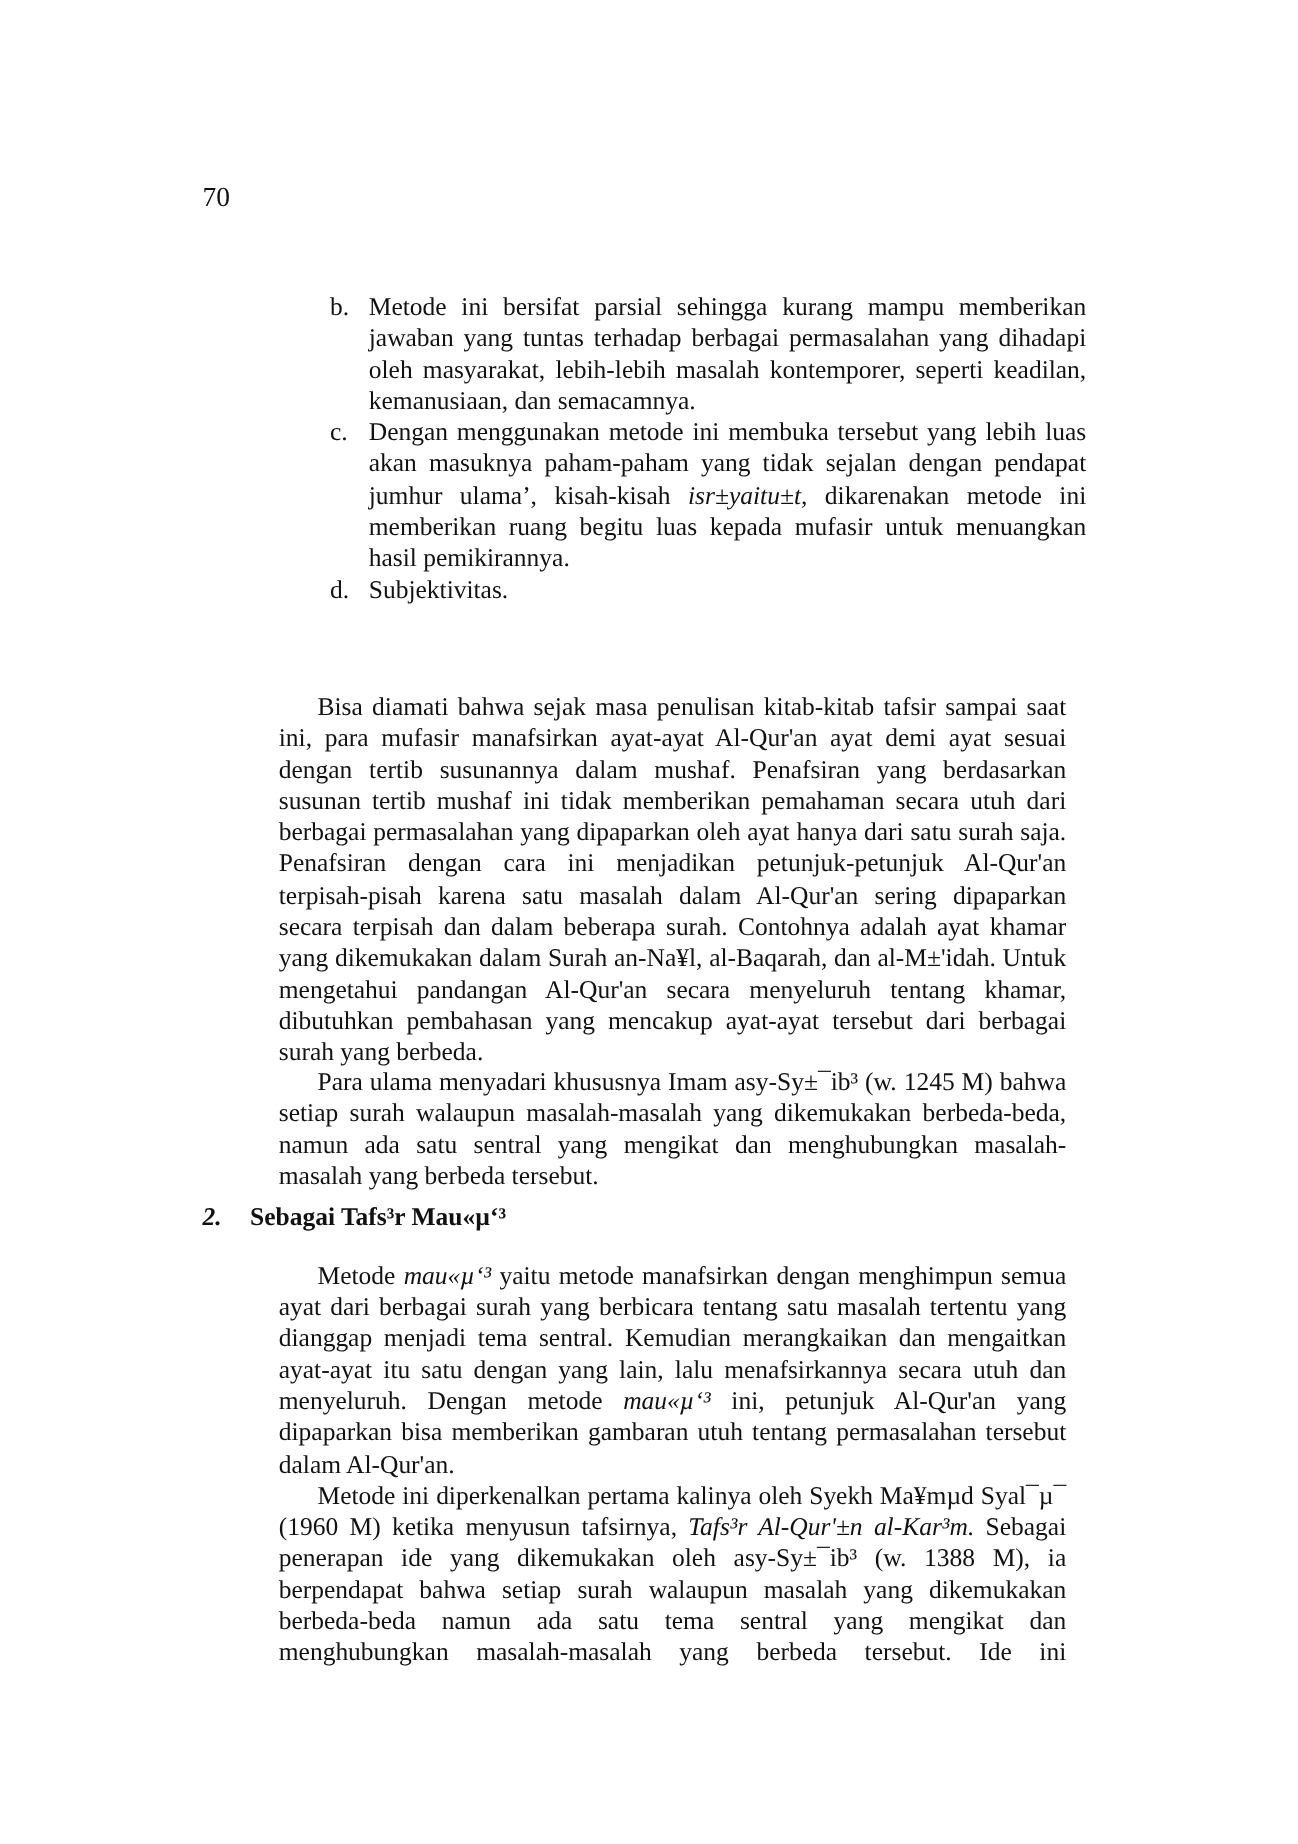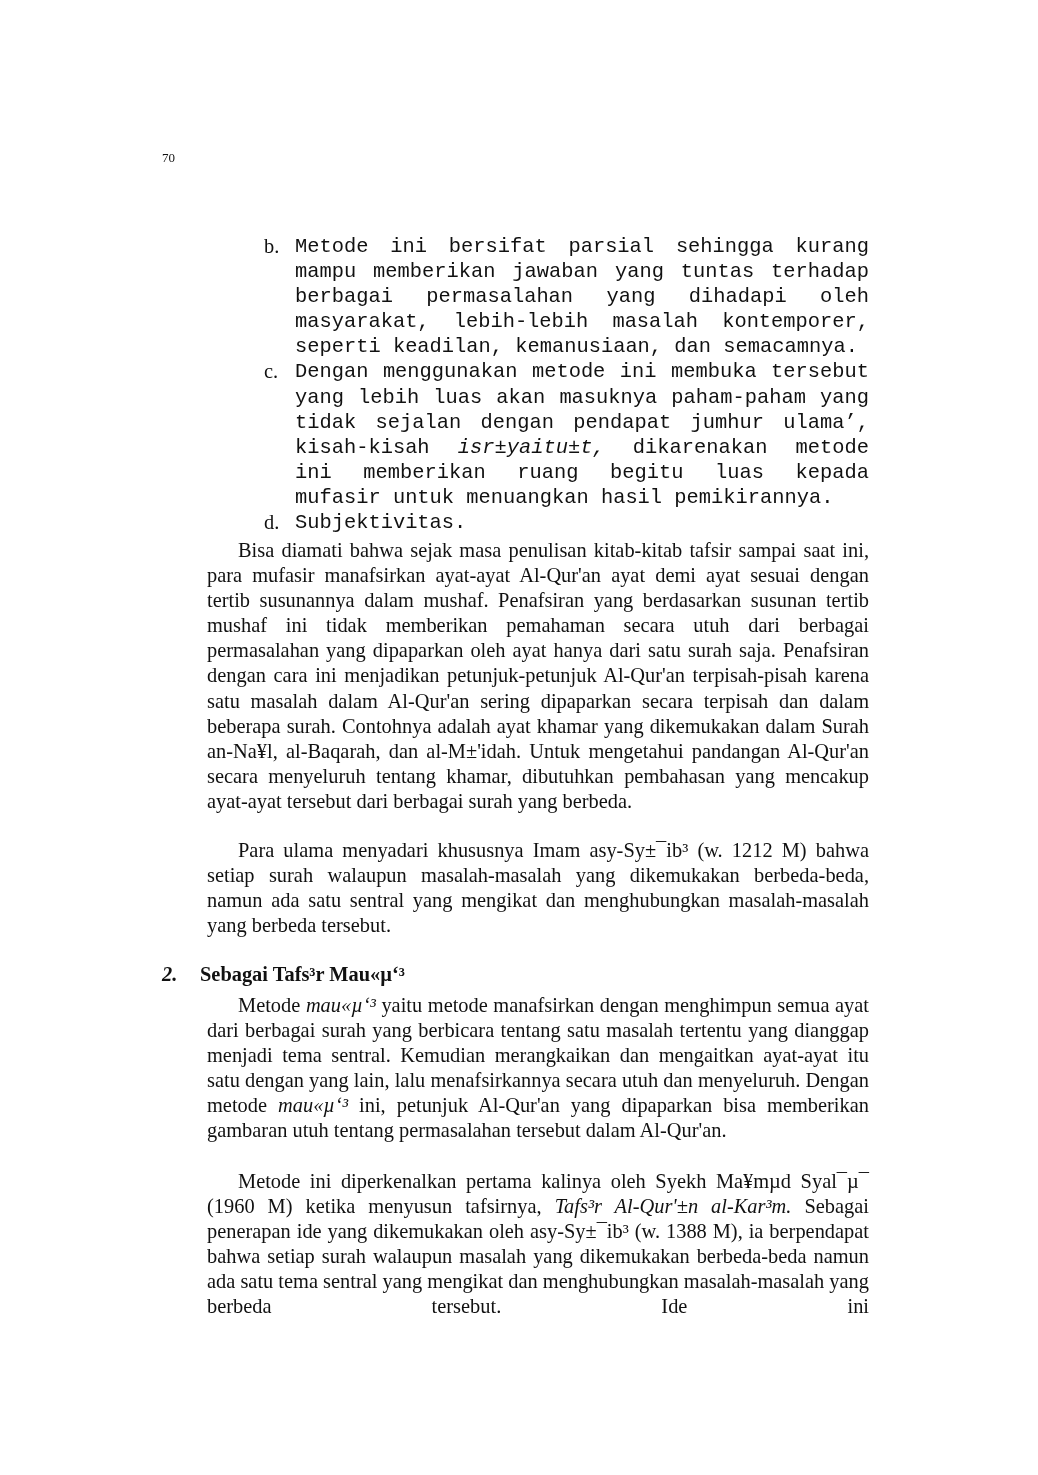--- a/index.html
+++ b/index.html
@@ -12,21 +12,21 @@
       height: 1475px;
       position: relative;
       overflow: hidden;
       color: #111111;
       font-family: "Liberation Serif", "DejaVu Serif", serif;
     }
     .page-number {
       position: absolute;
       left: 162px;
       top: 146px;
-      font-size: 13px;
+      font-size: 22px;
       line-height: 24px;
     }
     .text-block {
       position: absolute;
       left: 207px;
       width: 662px;
       font-size: 20.4px;
       line-height: 25.1px;
       text-align: justify;
     }
@@ -43,25 +43,24 @@
       align-items: flex-start;
     }
     .list-marker {
       width: 31px;
       flex: 0 0 31px;
     }
     .list-text {
       flex: 1;
       text-align: justify;
       text-align-last: left;
-      font-family: Liberation Mono, monospace;
     }
     .para {
       text-indent: 31px;
-      margin: 0;
+      margin: 16px;
     }
     .p1 { top: 538px; }
     .p2 { top: 838px; }
     .heading {
       position: absolute;
       left: 162px;
       top: 962px;
       font-size: 20.4px;
       line-height: 25px;
       font-weight: bold;
@@ -96,21 +95,21 @@
     <span class="list-marker">d.</span>
     <span class="list-text">Subjektivitas.</span>
   </div>
 </div>
 
 <div class="text-block p1">
   <p class="para">Bisa diamati bahwa sejak masa penulisan kitab-kitab tafsir sampai saat ini, para mufasir manafsirkan ayat-ayat Al-Qur'an ayat demi ayat sesuai dengan tertib susunannya dalam mushaf. Penafsiran yang berdasarkan susunan tertib mushaf ini tidak memberikan pemahaman secara utuh dari berbagai permasalahan yang dipaparkan oleh ayat hanya dari satu surah saja. Penafsiran dengan cara ini menjadikan petunjuk-petunjuk Al-Qur'an terpisah-pisah karena satu masalah dalam Al-Qur'an sering dipaparkan secara terpisah dan dalam beberapa surah. Contohnya adalah ayat khamar yang dikemukakan dalam Surah an-Na¥l, al-Baqarah, dan al-M±'idah. Untuk mengetahui pandangan Al-Qur'an secara menyeluruh tentang khamar, dibutuhkan pembahasan yang mencakup ayat-ayat tersebut dari berbagai surah yang berbeda.</p>
 </div>
 
 <div class="text-block p2">
-  <p class="para">Para ulama menyadari khususnya Imam asy-Sy±¯ib³ (w. 1212 M) bahwa setiap surah walaupun masalah-masalah yang dikemukakan berbeda-beda, namun ada satu sentral yang mengikat dan menghubungkan masalah-masalah yang berbeda tersebut.</p>
+  <p class="para">Para ulama menyadari khususnya Imam asy-Sy±¯ib³ (w. 1245 M) bahwa setiap surah walaupun masalah-masalah yang dikemukakan berbeda-beda, namun ada satu sentral yang mengikat dan menghubungkan masalah-masalah yang berbeda tersebut.</p>
 </div>
 
 <div class="heading">
   <span class="heading-num">2.</span>
   <span>Sebagai Tafs³r Mau«µ‘³</span>
 </div>
 
 <div class="text-block p3">
   <p class="para"><span>Metode </span><i>mau«µ‘³</i><span> yaitu metode manafsirkan dengan menghimpun semua ayat dari berbagai surah yang berbicara tentang satu masalah tertentu yang dianggap menjadi tema sentral. Kemudian merangkaikan dan mengaitkan ayat-ayat itu satu dengan yang lain, lalu menafsirkannya secara utuh dan menyeluruh. Dengan metode </span><i>mau«µ‘³</i><span> ini, petunjuk Al-Qur'an yang dipaparkan bisa memberikan gambaran utuh tentang permasalahan tersebut dalam Al-Qur'an.</span></p>
 </div>

